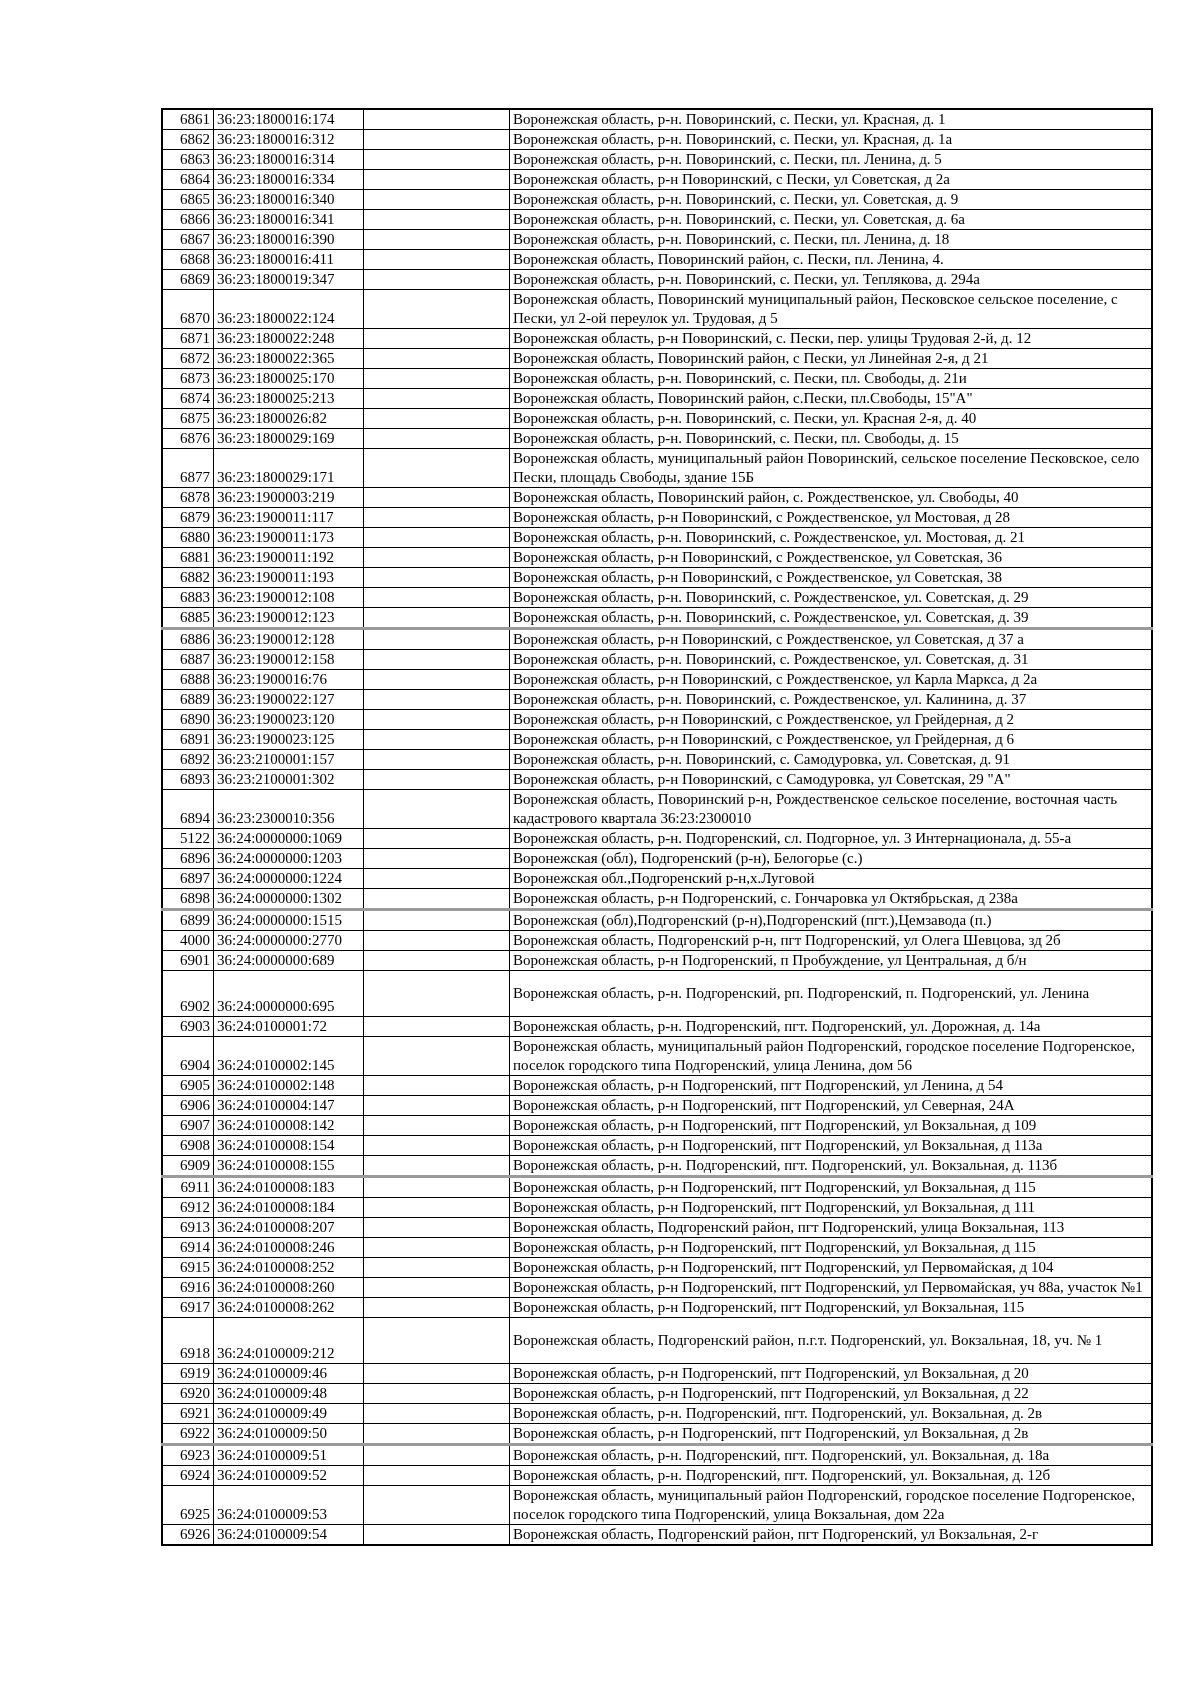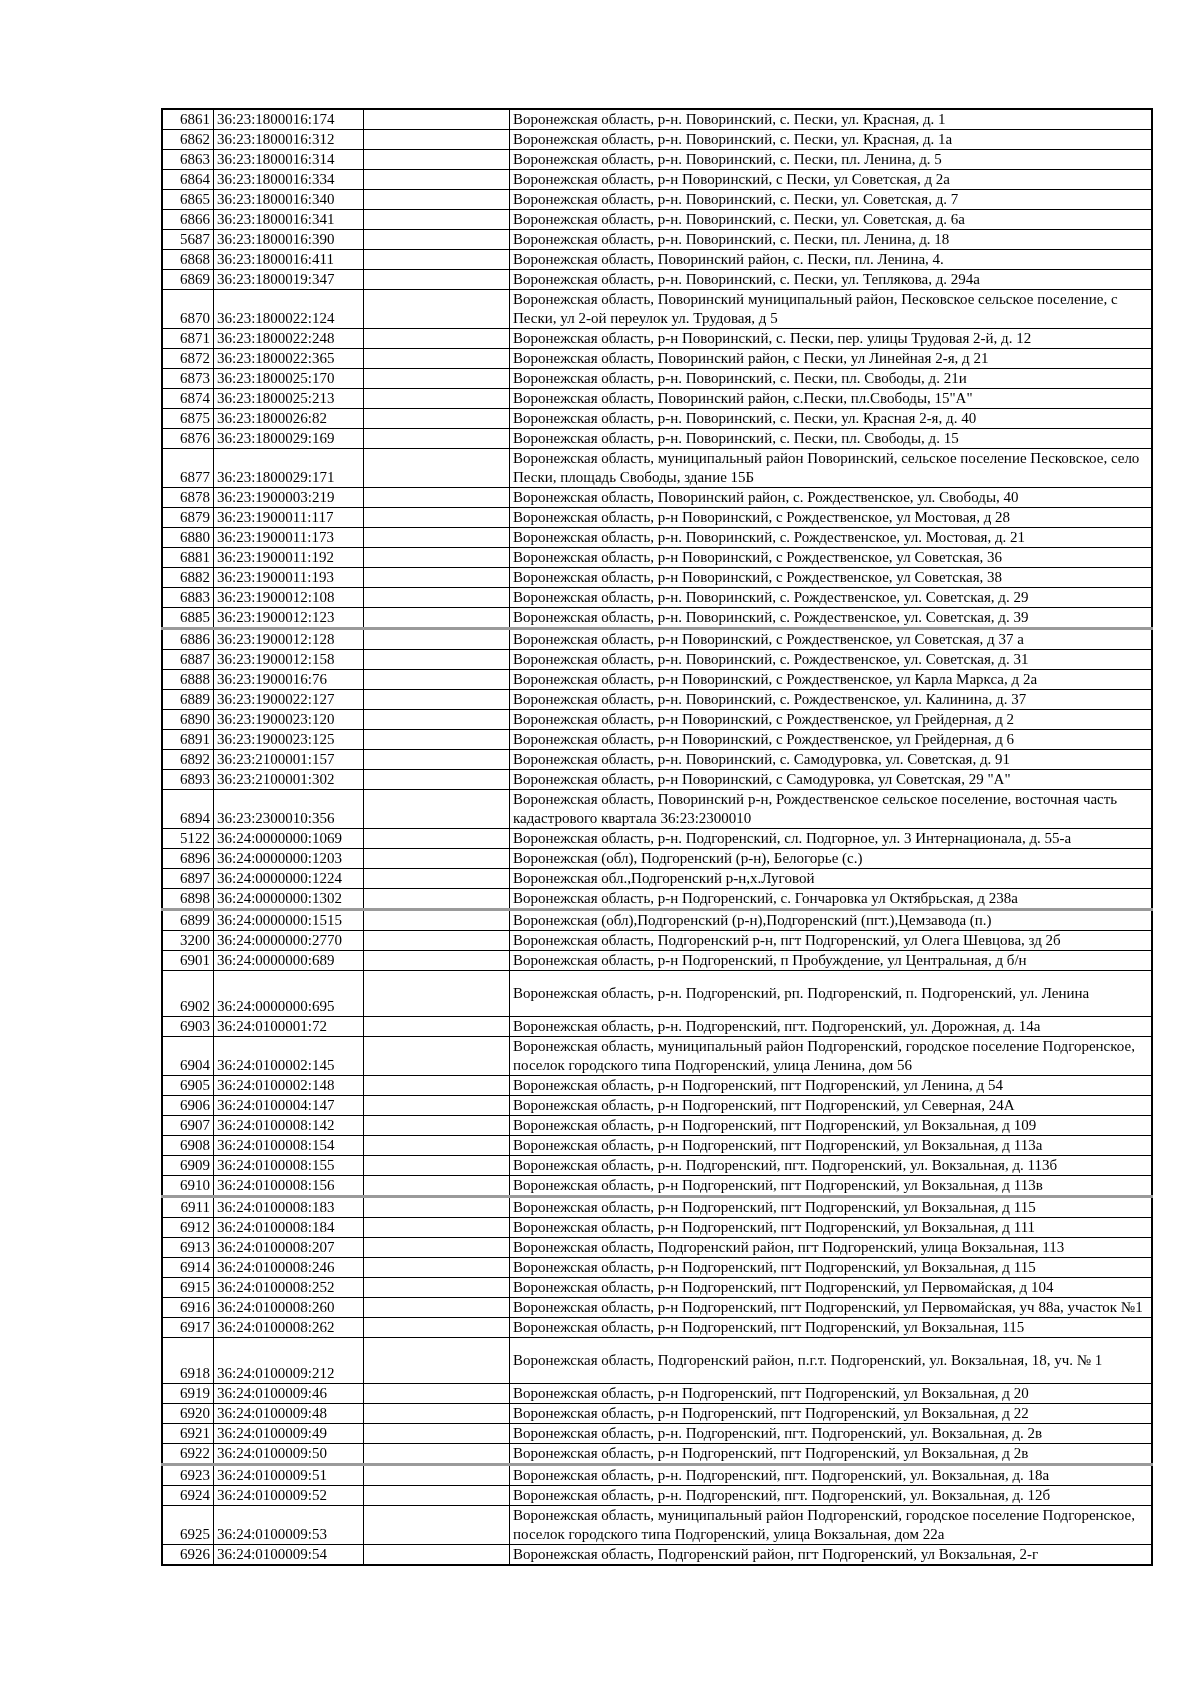--- a/index.html
+++ b/index.html
@@ -90,30 +90,30 @@
         <tr>
           <td class="c-num">6864</td>
           <td class="c-cad">36:23:1800016:334</td>
           <td class="c-blank"></td>
           <td class="c-addr">Воронежская область, р-н Поворинский, с Пески, ул Советская, д 2а</td>
         </tr>
         <tr>
           <td class="c-num">6865</td>
           <td class="c-cad">36:23:1800016:340</td>
           <td class="c-blank"></td>
-          <td class="c-addr">Воронежская область, р-н. Поворинский, с. Пески, ул. Советская, д. 7</td>
+          <td class="c-addr">Воронежская область, р-н. Поворинский, с. Пески, ул. Советская, д. 9</td>
         </tr>
         <tr>
           <td class="c-num">6866</td>
           <td class="c-cad">36:23:1800016:341</td>
           <td class="c-blank"></td>
           <td class="c-addr">Воронежская область, р-н. Поворинский, с. Пески, ул. Советская, д. 6а</td>
         </tr>
         <tr>
-          <td class="c-num">5687</td>
+          <td class="c-num">6867</td>
           <td class="c-cad">36:23:1800016:390</td>
           <td class="c-blank"></td>
           <td class="c-addr">Воронежская область, р-н. Поворинский, с. Пески, пл. Ленина, д. 18</td>
         </tr>
         <tr>
           <td class="c-num">6868</td>
           <td class="c-cad">36:23:1800016:411</td>
           <td class="c-blank"></td>
           <td class="c-addr">Воронежская область, Поворинский район, с. Пески, пл. Ленина, 4.</td>
         </tr>
@@ -291,21 +291,21 @@
           <td class="c-blank"></td>
           <td class="c-addr">Воронежская область, р-н Подгоренский, с. Гончаровка ул Октябрьская, д 238а</td>
         </tr>
         <tr class="sep">
           <td class="c-num">6899</td>
           <td class="c-cad">36:24:0000000:1515</td>
           <td class="c-blank"></td>
           <td class="c-addr">Воронежская (обл),Подгоренский (р-н),Подгоренский (пгт.),Цемзавода (п.)</td>
         </tr>
         <tr>
-          <td class="c-num">3200</td>
+          <td class="c-num">4000</td>
           <td class="c-cad">36:24:0000000:2770</td>
           <td class="c-blank"></td>
           <td class="c-addr">Воронежская область, Подгоренский р-н, пгт Подгоренский, ул Олега Шевцова, зд 2б</td>
         </tr>
         <tr>
           <td class="c-num">6901</td>
           <td class="c-cad">36:24:0000000:689</td>
           <td class="c-blank"></td>
           <td class="c-addr">Воронежская область, р-н Подгоренский, п Пробуждение, ул Центральная, д б/н</td>
         </tr>
@@ -349,26 +349,20 @@
           <td class="c-num">6908</td>
           <td class="c-cad">36:24:0100008:154</td>
           <td class="c-blank"></td>
           <td class="c-addr">Воронежская область, р-н Подгоренский, пгт Подгоренский, ул Вокзальная, д 113а</td>
         </tr>
         <tr>
           <td class="c-num">6909</td>
           <td class="c-cad">36:24:0100008:155</td>
           <td class="c-blank"></td>
           <td class="c-addr">Воронежская область, р-н. Подгоренский, пгт. Подгоренский, ул. Вокзальная, д. 113б</td>
-        </tr>
-        <tr>
-          <td class="c-num">6910</td>
-          <td class="c-cad">36:24:0100008:156</td>
-          <td class="c-blank"></td>
-          <td class="c-addr">Воронежская область, р-н Подгоренский, пгт Подгоренский, ул Вокзальная, д 113в</td>
         </tr>
         <tr class="sep">
           <td class="c-num">6911</td>
           <td class="c-cad">36:24:0100008:183</td>
           <td class="c-blank"></td>
           <td class="c-addr">Воронежская область, р-н Подгоренский, пгт Подгоренский, ул Вокзальная, д 115</td>
         </tr>
         <tr>
           <td class="c-num">6912</td>
           <td class="c-cad">36:24:0100008:184</td>

